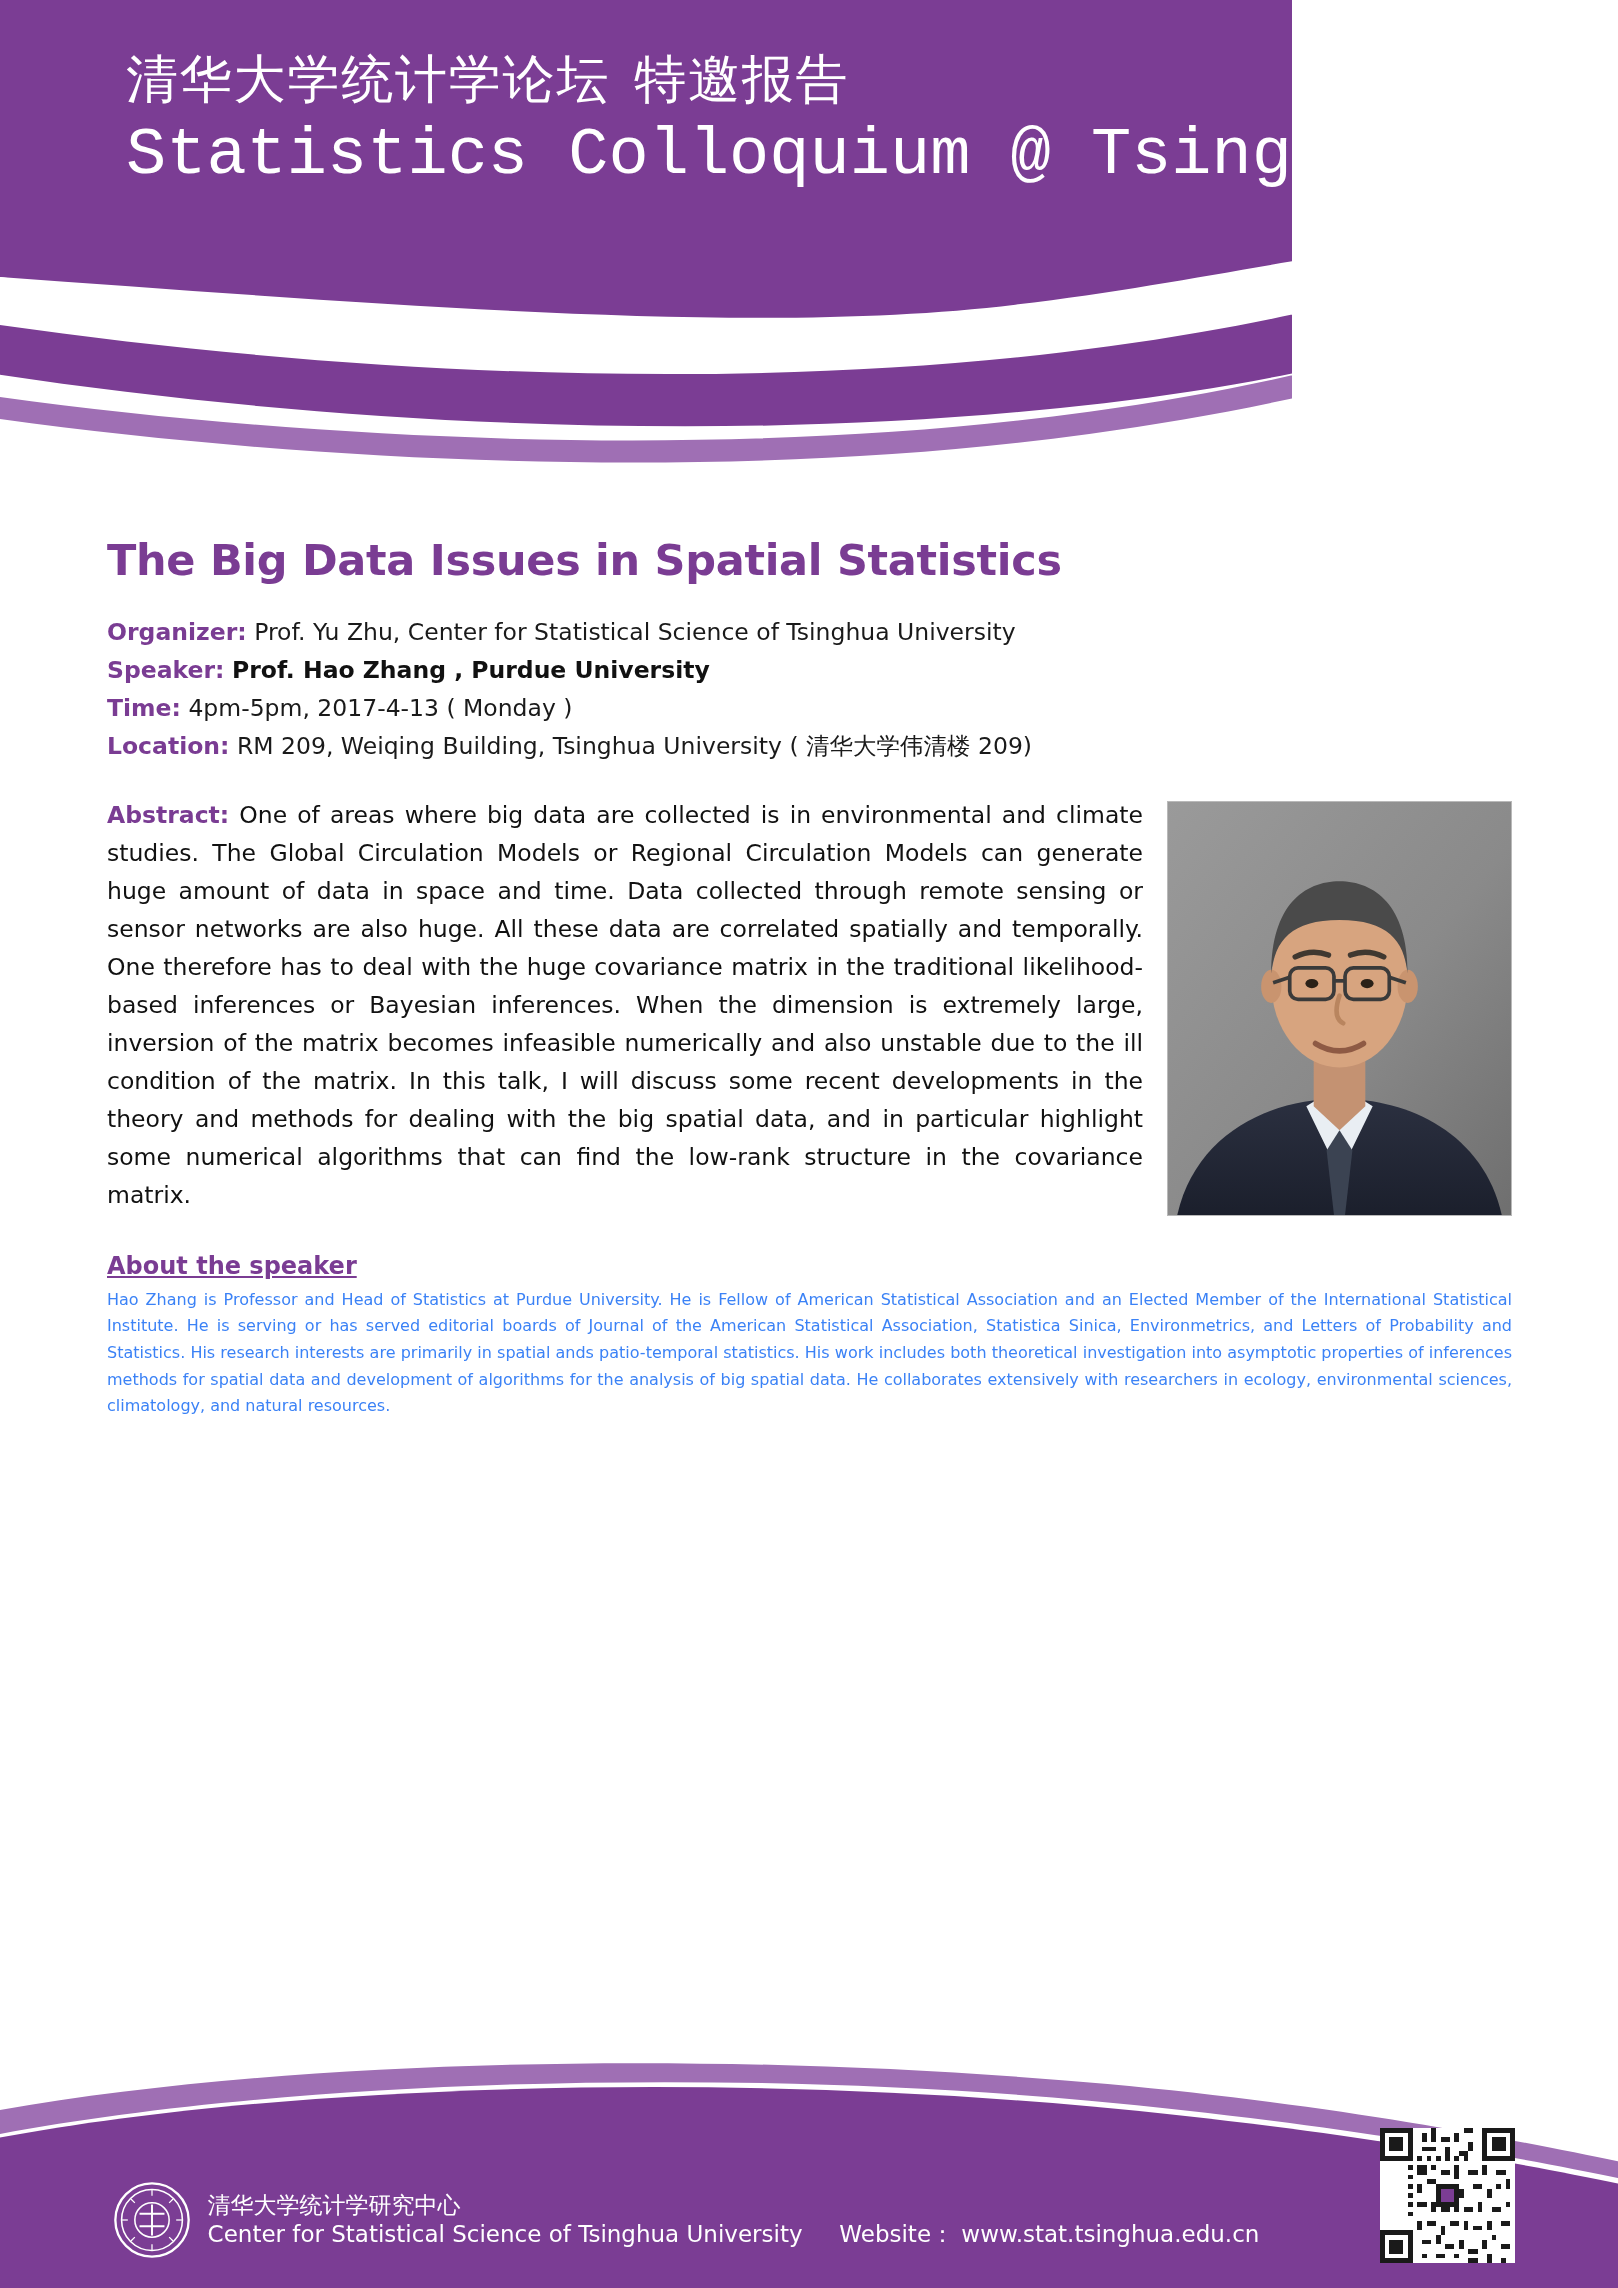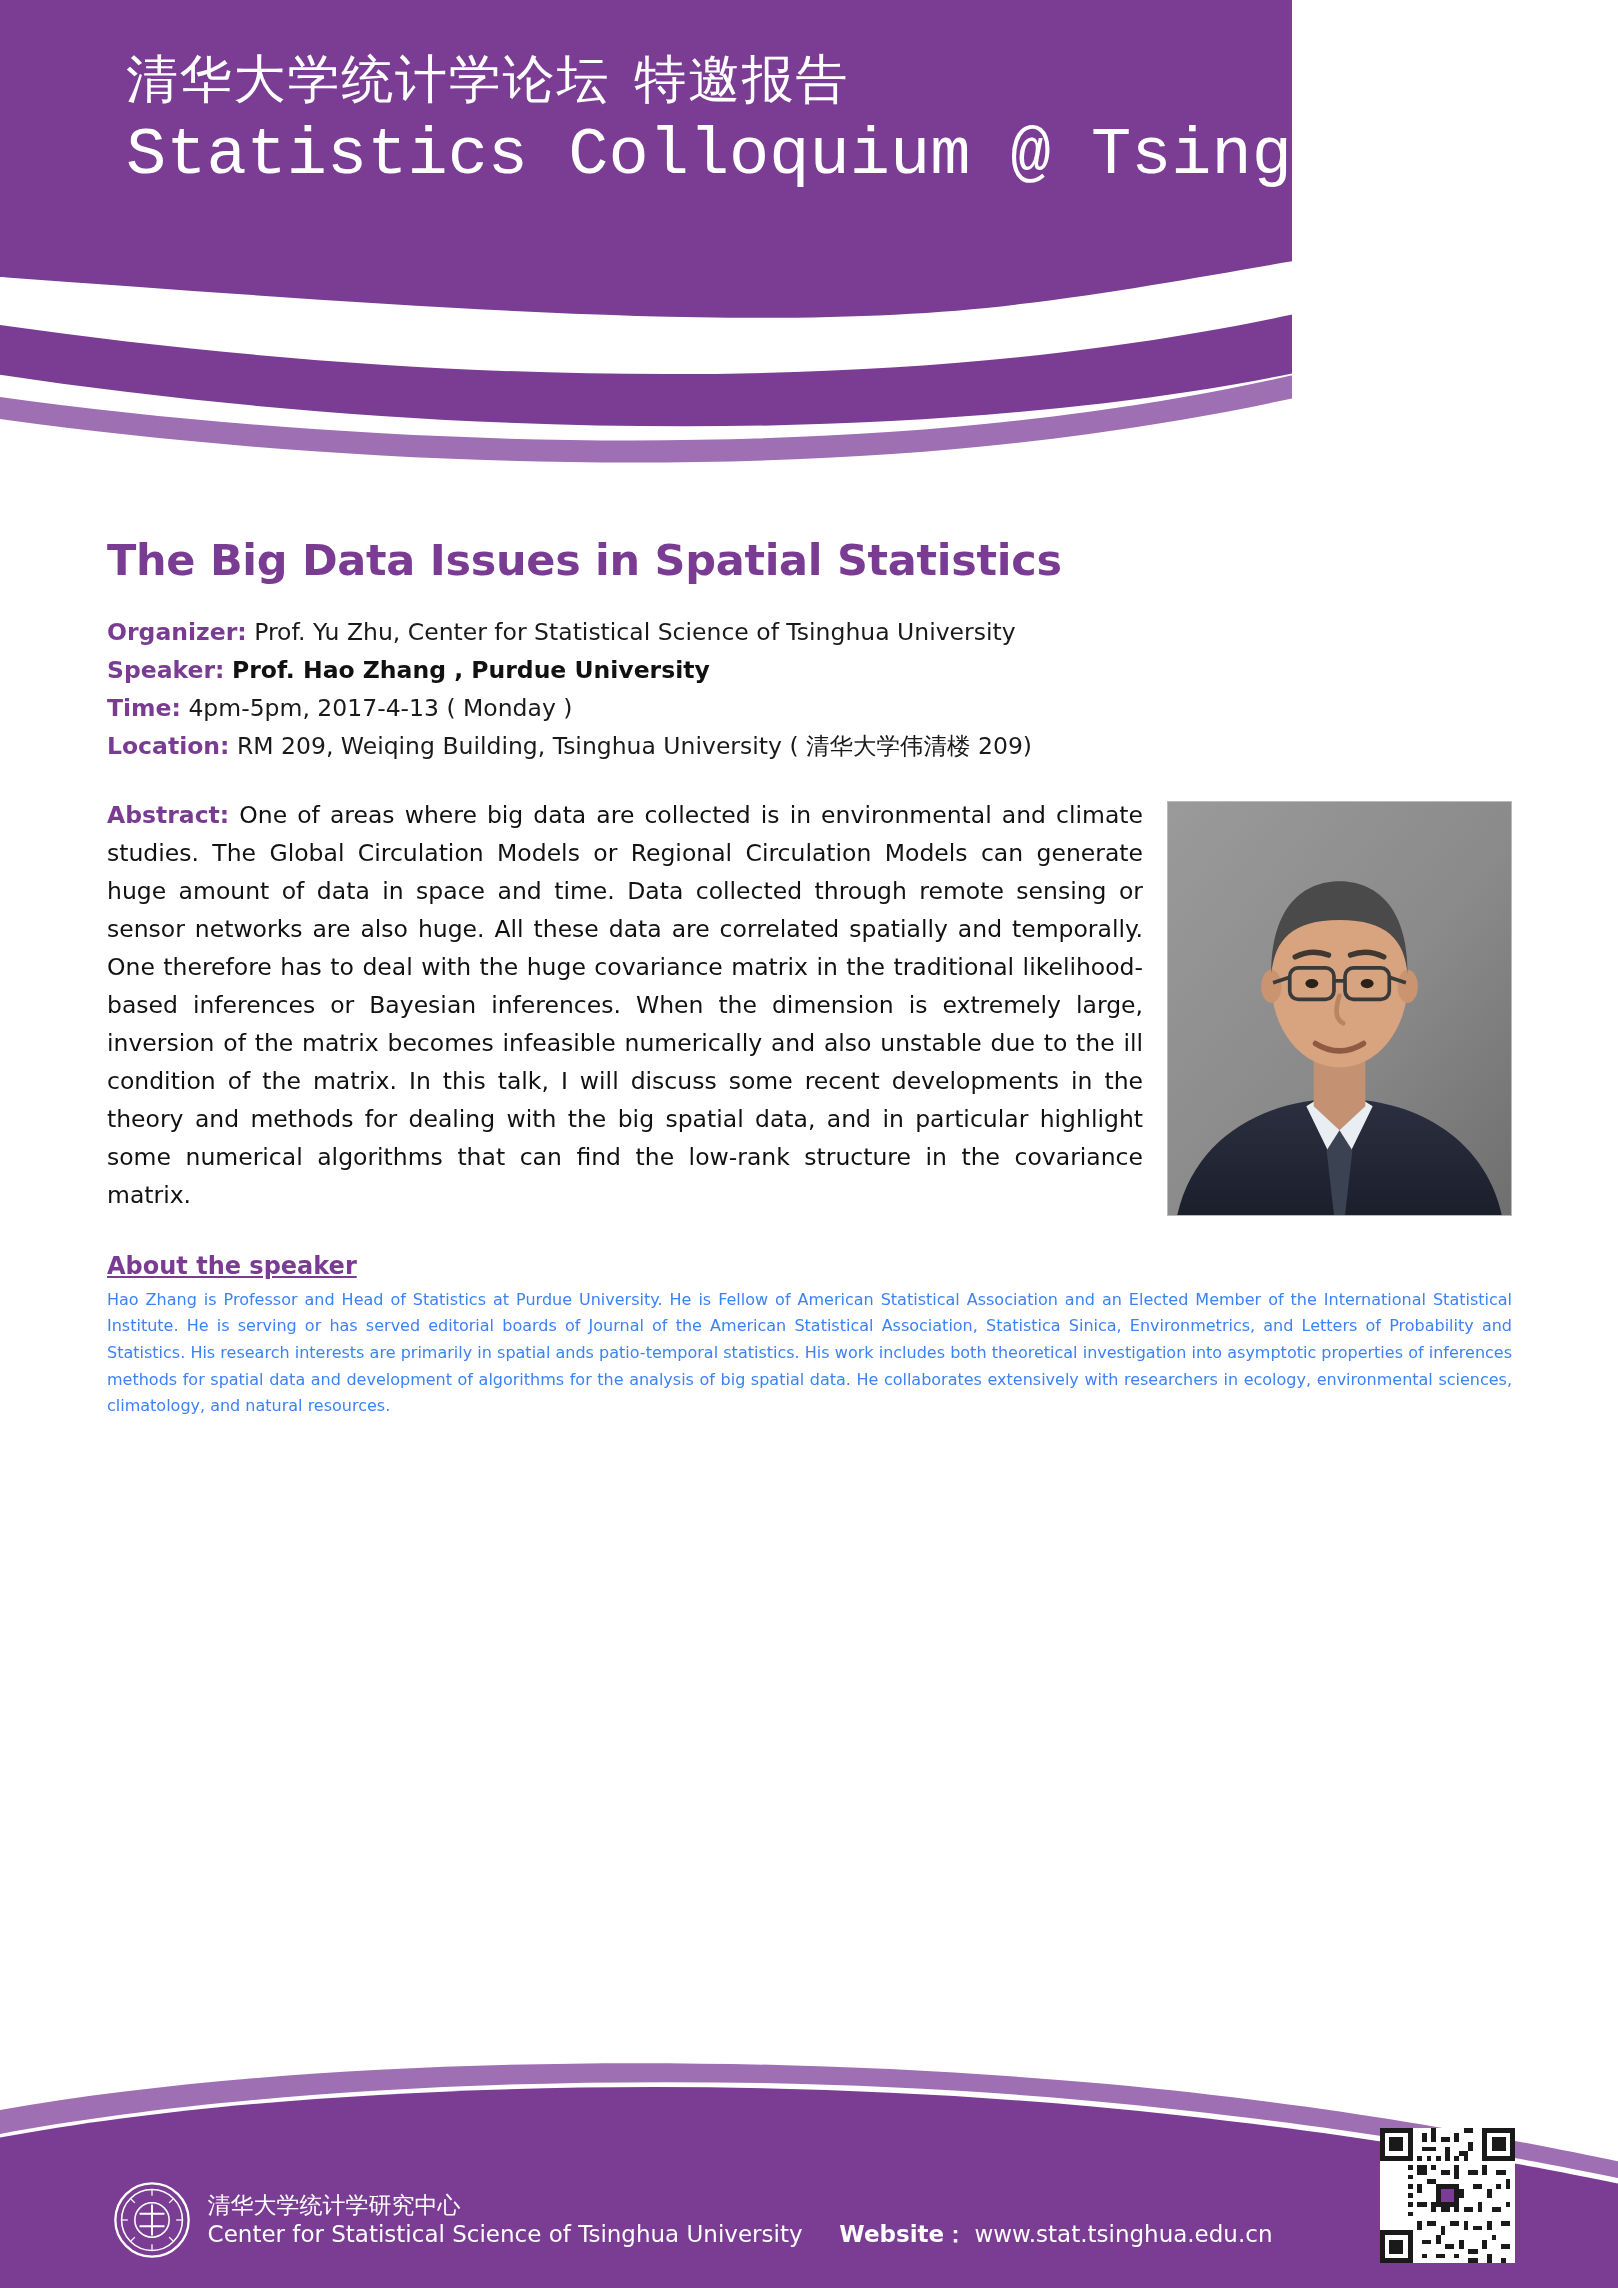--- a/index.html
+++ b/index.html
@@ -159,21 +159,20 @@
   }
   .footer-cn {
     font-size: 23px;
   }
   .footer-en-row {
     font-size: 23px;
     white-space: nowrap;
   }
   .footer-site-label {
     margin-left: 29.5px;
-    font-weight: bold;
   }
   .qr {
     position: absolute;
     right: 104px;
     bottom: 26px;
     width: 135px;
     height: 135px;
     background: #ffffff;
     z-index: 5;
   }

